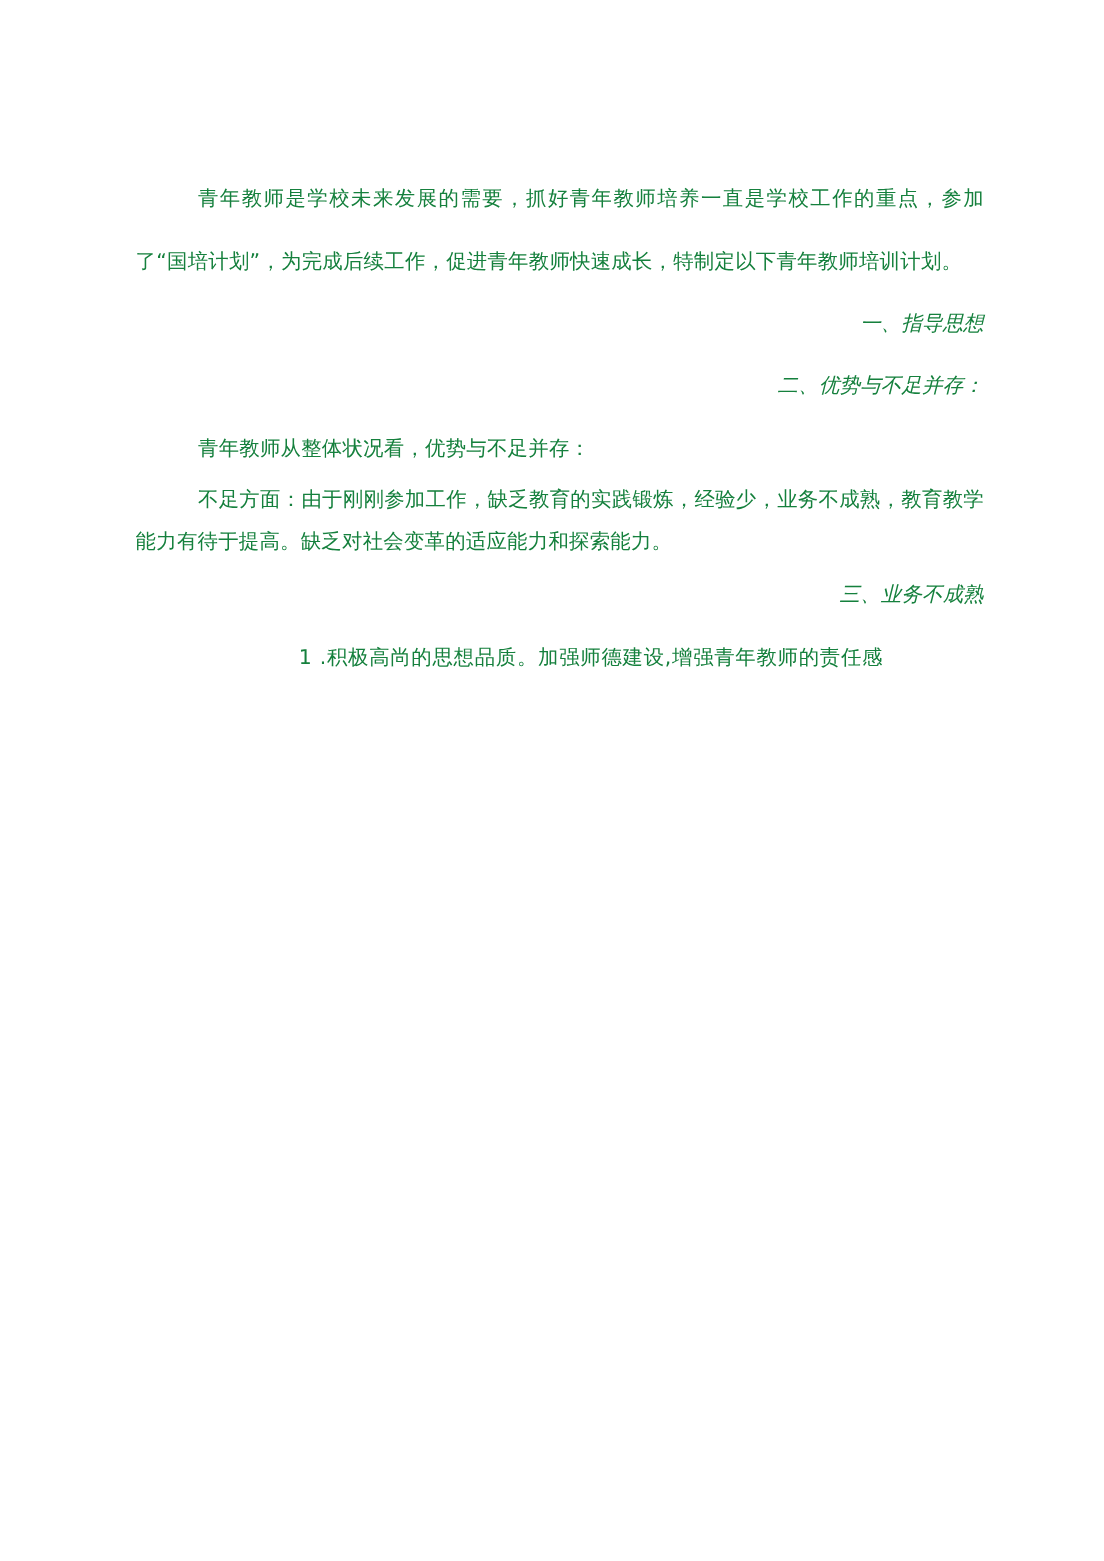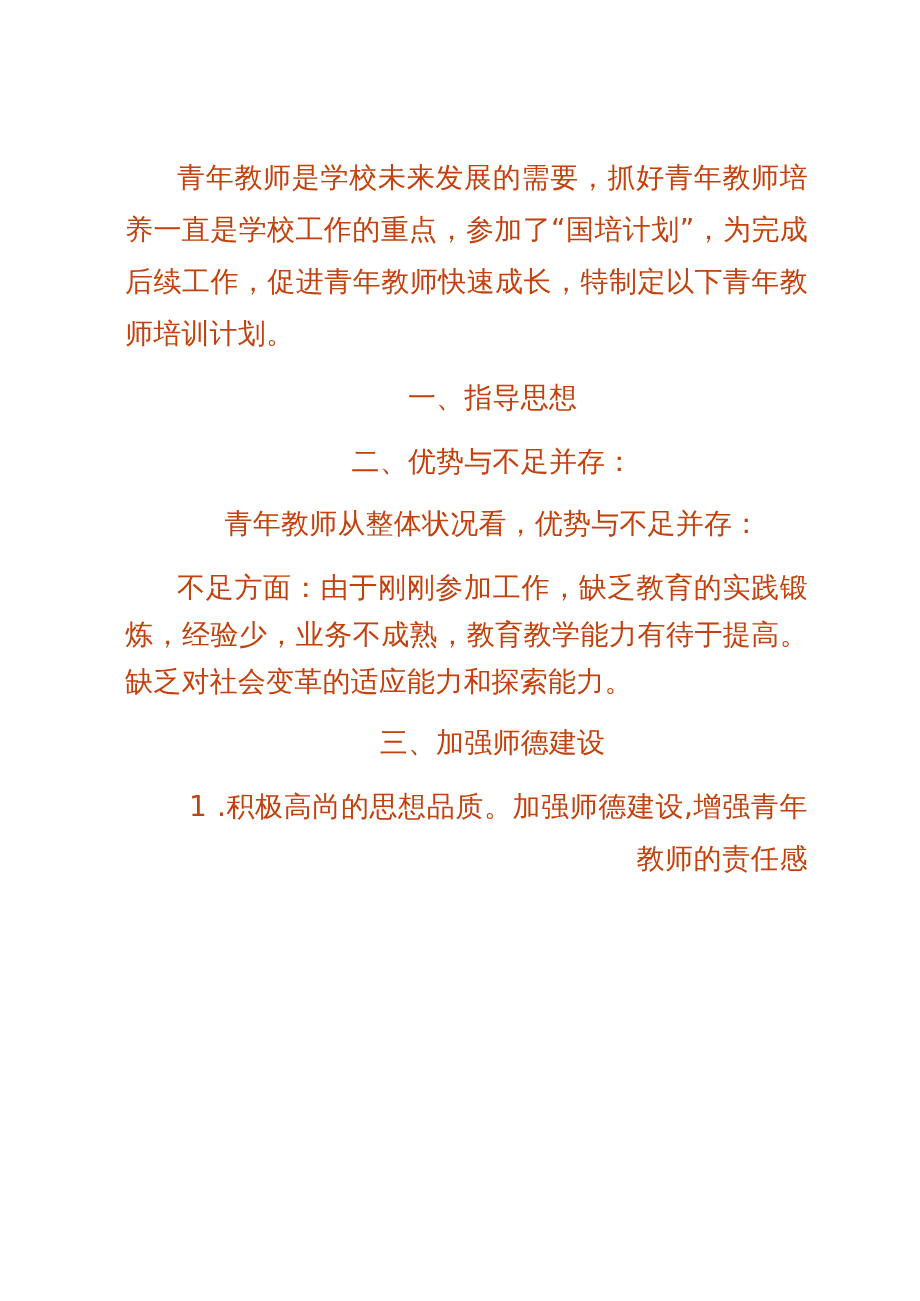--- a/index.html
+++ b/index.html
@@ -28,57 +28,57 @@
 
   
   .doc-body {
     position: absolute;
     left: 113px;
     top: 140px;
     width: 707px;
   }
 
   .para {
-    margin: 12px;
+    margin: 0;
     padding: 0;
-    color: #c2410c;
-    font-size: 28px;
+    color: #15803d;
+    font-size: 17px;
     line-height: 52px;
     letter-spacing: 0.2px;
     text-align: justify;
     text-justify: inter-ideograph;
     font-weight: 400;
   }
 
   
   .para.indent {
     text-indent: 52px;
   }
 
   
   .para.heading {
     text-indent: 52px;
-    text-align: center;
+    text-align: right;
+    font-style: italic;
   }
 
   
   .para.single {
-    text-align: center;
-    font-family: Liberation Mono, monospace;
+    text-align: left;
   }
 
   
   .para.tight {
-    line-height: 47px;
+    line-height: 35px;
   }
 
   
   .para.item {
     text-indent: 52px;
-    text-align: right;
+    text-align: center;
     letter-spacing: 0.6px;
   }
 
   
   .scan-tint {
     position: absolute;
     inset: 0;
     pointer-events: none;
     background: transparent;
   }
@@ -95,20 +95,20 @@
     <p class="para heading">一、指导思想</p>
 
 
     <p class="para heading">二、优势与不足并存：</p>
 
     <p class="para indent single">青年教师从整体状况看，优势与不足并存：</p>
 
 
     <p class="para indent tight">不足方面：由于刚刚参加工作，缺乏教育的实践锻炼，经验少，业务不成熟，教育教学能力有待于提高。缺乏对社会变革的适应能力和探索能力。</p>
 
-    <p class="para heading">三、加强师德建设</p>
+    <p class="para heading">三、业务不成熟</p>
 
     <p class="para item">1 .积极高尚的思想品质。加强师德建设,增强青年教师的责任感</p>
 
   </div>
 
   <div class="scan-tint"></div>
 </div>
 
 </body></html>

